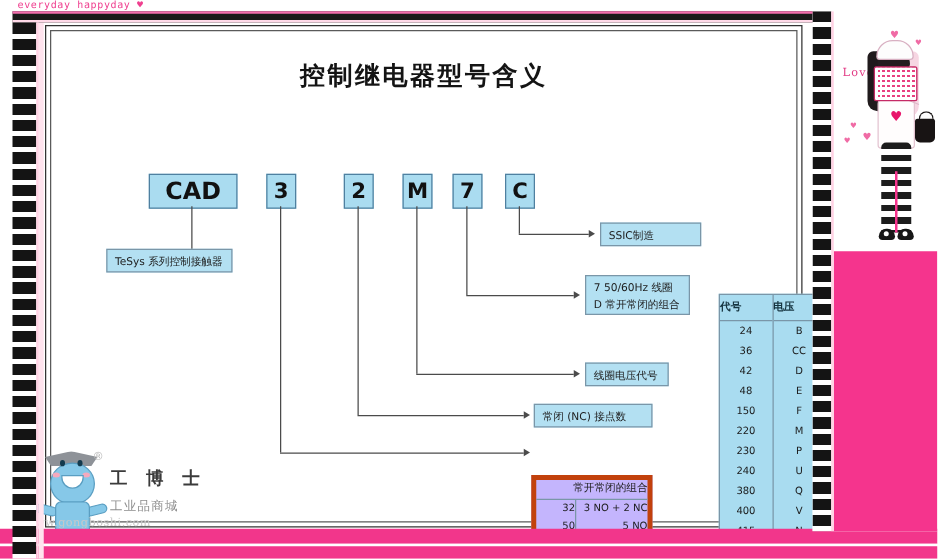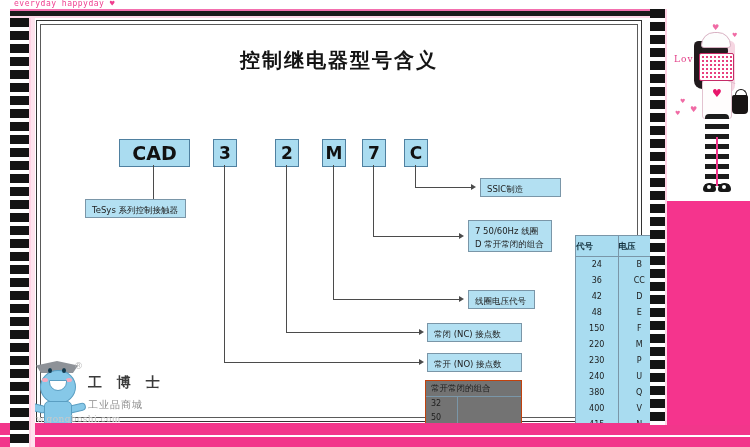--- a/index.html
+++ b/index.html
@@ -131,21 +131,21 @@
     border-left:5px solid #4b4b4b;
   }
   .arrow-left{
     position:absolute;width:0;height:0;
     border-top:3.5px solid transparent;border-bottom:3.5px solid transparent;
     border-right:5px solid #4b4b4b;
   }
   
   #combo{
     position:absolute;left:388px;top:359px;width:97px;height:54px;
-    background:#737373;border:1px solid #c2410c;box-sizing:border-box;
+    background:#c4b5fd;border:4px solid #c2410c;box-sizing:border-box;text-align:right;
   }
   #combo .chd{height:15px;line-height:15px;font-size:8.5px;padding-left:5px;
     border-bottom:1px solid #7a96a8;color:#1d1d1d;}
   #combo .crow{display:flex;font-size:8px;color:#1d1d1d;}
   #combo .ccol-l{width:32px;padding-left:5px;border-right:1px solid #7a96a8;box-sizing:border-box;}
   #combo .ccol-r{flex:1;padding-left:5px;box-sizing:border-box;}
   #combo .ccell{height:14px;line-height:14px;}
   
   #volt{
     position:absolute;left:538px;top:214px;width:86px;height:199px;
@@ -274,28 +274,31 @@
   <div class="note" style="left:431px;top:269px;width:67px;height:19px;">线圈电压代号</div>
 
   <div class="ln lnv" style="left:249px;top:144px;height:167px;"></div>
   <div class="ln lnh" style="left:249px;top:311px;width:133px;"></div>
   <div class="arrow" style="left:382px;top:307.5px;"></div>
   <div class="note" style="left:390px;top:302px;width:95px;height:19px;">常闭 (NC) 接点数</div>
 
   <div class="ln lnv" style="left:187px;top:144px;height:197px;"></div>
   <div class="ln lnh" style="left:187px;top:341px;width:195px;"></div>
   <div class="arrow" style="left:382px;top:337.5px;"></div>
-  <div class="note" style="left:390px;top:332px;width:95px;height:19px;">常开 (NO) 接点数</div>
 
   <div id="combo">
     <div class="chd">常开常闭的组合</div>
     <div class="crow">
       <div class="ccol-l">
         <div class="ccell">32</div>
         <div class="ccell">50</div>
+      </div>
+      <div class="ccol-r">
+        <div class="ccell">3 NO + 2 NC</div>
+        <div class="ccell">5 NO</div>
       </div>
     </div>
   </div>
 
   <div id="volt">
     <div class="vcol first">
       <div class="vhd">代号</div>
       <div class="vcell">24</div>
       <div class="vcell">36</div>
       <div class="vcell">42</div>

